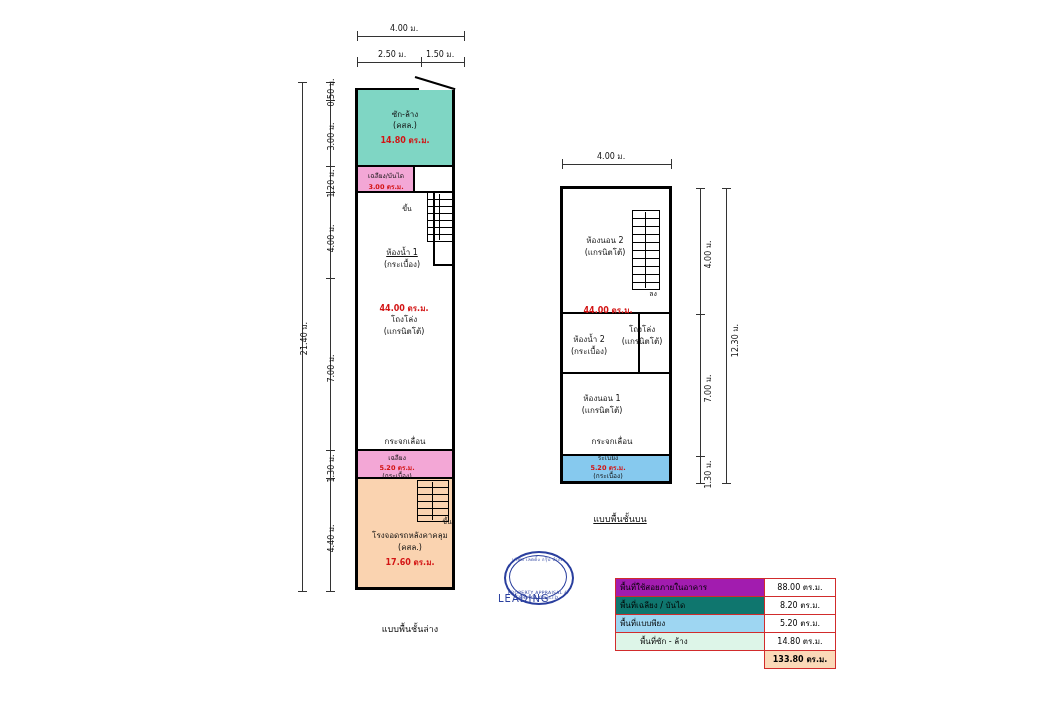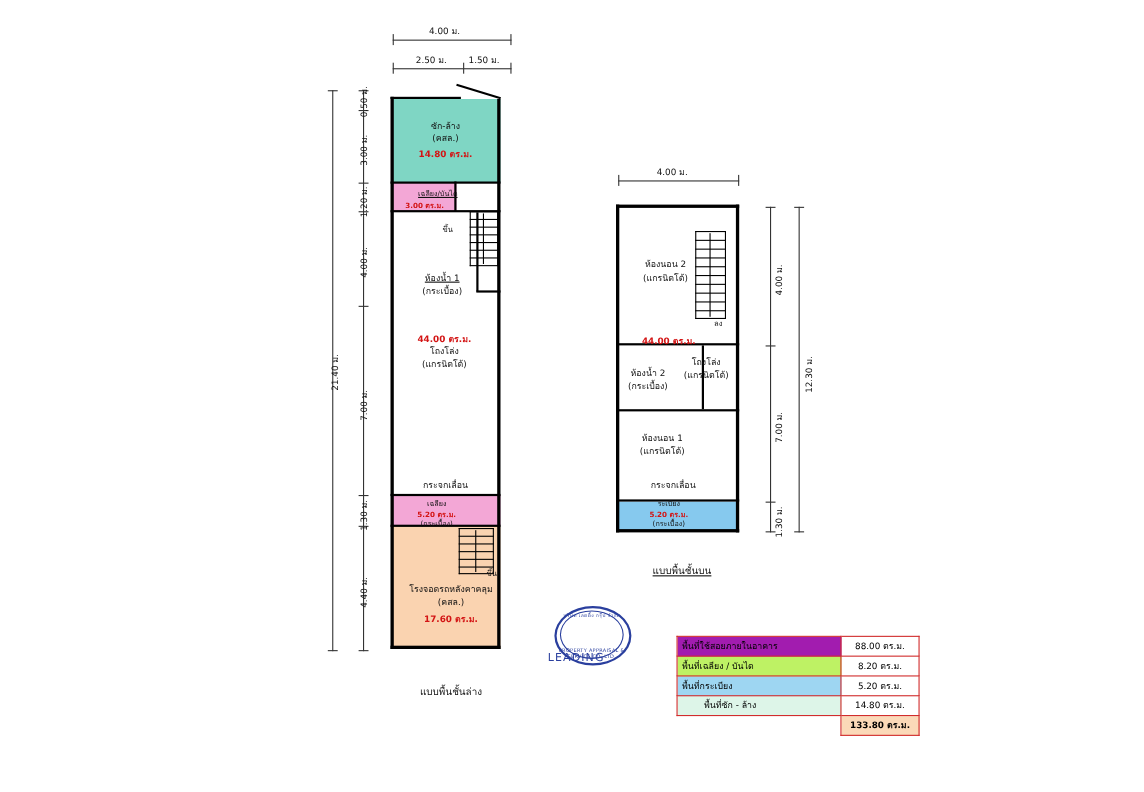--- a/index.html
+++ b/index.html
@@ -99,21 +99,21 @@
     <div class="line" style="left:0;top:35px;width:32px;height:1px;"></div>
     <div class="line" style="left:0;top:41px;width:32px;height:1px;"></div>
     <div class="line" style="left:15px;top:2px;width:1px;height:38px;"></div>
   </div>
 </div>
 
 <div class="abs lbl" style="left:375px;top:110px;width:60px;">ซัก-ล้าง</div>
 <div class="abs lbl" style="left:375px;top:121px;width:60px;">(คสล.)</div>
 <div class="abs lbl-red" style="left:375px;top:134px;width:60px;">14.80 ตร.ม.</div>
 
-<div class="abs lbl" style="left:369px;top:172px;width:58px;font-size:6.5px;text-decoration:underline;">เฉลียง/บันได</div>
+<div class="abs lbl" style="left:357px;top:172px;width:58px;font-size:6.5px;">เฉลียง/บันได</div>
 <div class="abs lbl-red" style="left:357px;top:182px;width:58px;font-size:6.5px;">3.00 ตร.ม.</div>
 
 <div class="abs lbl" style="left:372px;top:248px;width:60px;text-decoration:underline;">ห้องน้ำ 1</div>
 <div class="abs lbl" style="left:372px;top:260px;width:60px;">(กระเบื้อง)</div>
 
 <div class="abs lbl-red" style="left:372px;top:302px;width:64px;">44.00 ตร.ม.</div>
 <div class="abs lbl" style="left:372px;top:315px;width:64px;">โถงโล่ง</div>
 <div class="abs lbl" style="left:372px;top:327px;width:64px;">(แกรนิตโต้)</div>
 
 <div class="abs lbl" style="left:378px;top:437px;width:54px;">กระจกเลื่อน</div>
@@ -255,25 +255,25 @@
   <div class="arc" style="top:42px;">PROPERTY APPRAISAL &amp; SERVICE CO.,LTD.</div>
 </div>
 
 <table id="legend-table">
   <tbody>
       <tr>
     <td class="name" style="background:#a21caf;">พื้นที่ใช้สอยภายในอาคาร</td>
     <td class="val">88.00 ตร.ม.</td>
   </tr>
   <tr>
-    <td class="name" style="background:#bef264;">พื้นที่เฉลียง / บันได</td>
+    <td class="name" style="background:#0f766e;">พื้นที่เฉลียง / บันได</td>
     <td class="val">8.20 ตร.ม.</td>
   </tr>
   <tr>
-    <td class="name" style="background:#9ed6f2;">พื้นที่กระเบียง</td>
+    <td class="name" style="background:#9ed6f2;">พื้นที่แบบพียง</td>
     <td class="val">5.20 ตร.ม.</td>
   </tr>
   <tr>
     <td class="name" style="background:#ddf5e8;padding-left:24px;">พื้นที่ซัก - ล้าง</td>
     <td class="val">14.80 ตร.ม.</td>
   </tr>
   <tr>
     <td class="name" style="background:#ffffff;border:none;"></td>
     <td class="val" style="background:#fbd9b8;font-weight:bold;">133.80 ตร.ม.</td>
   </tr>

